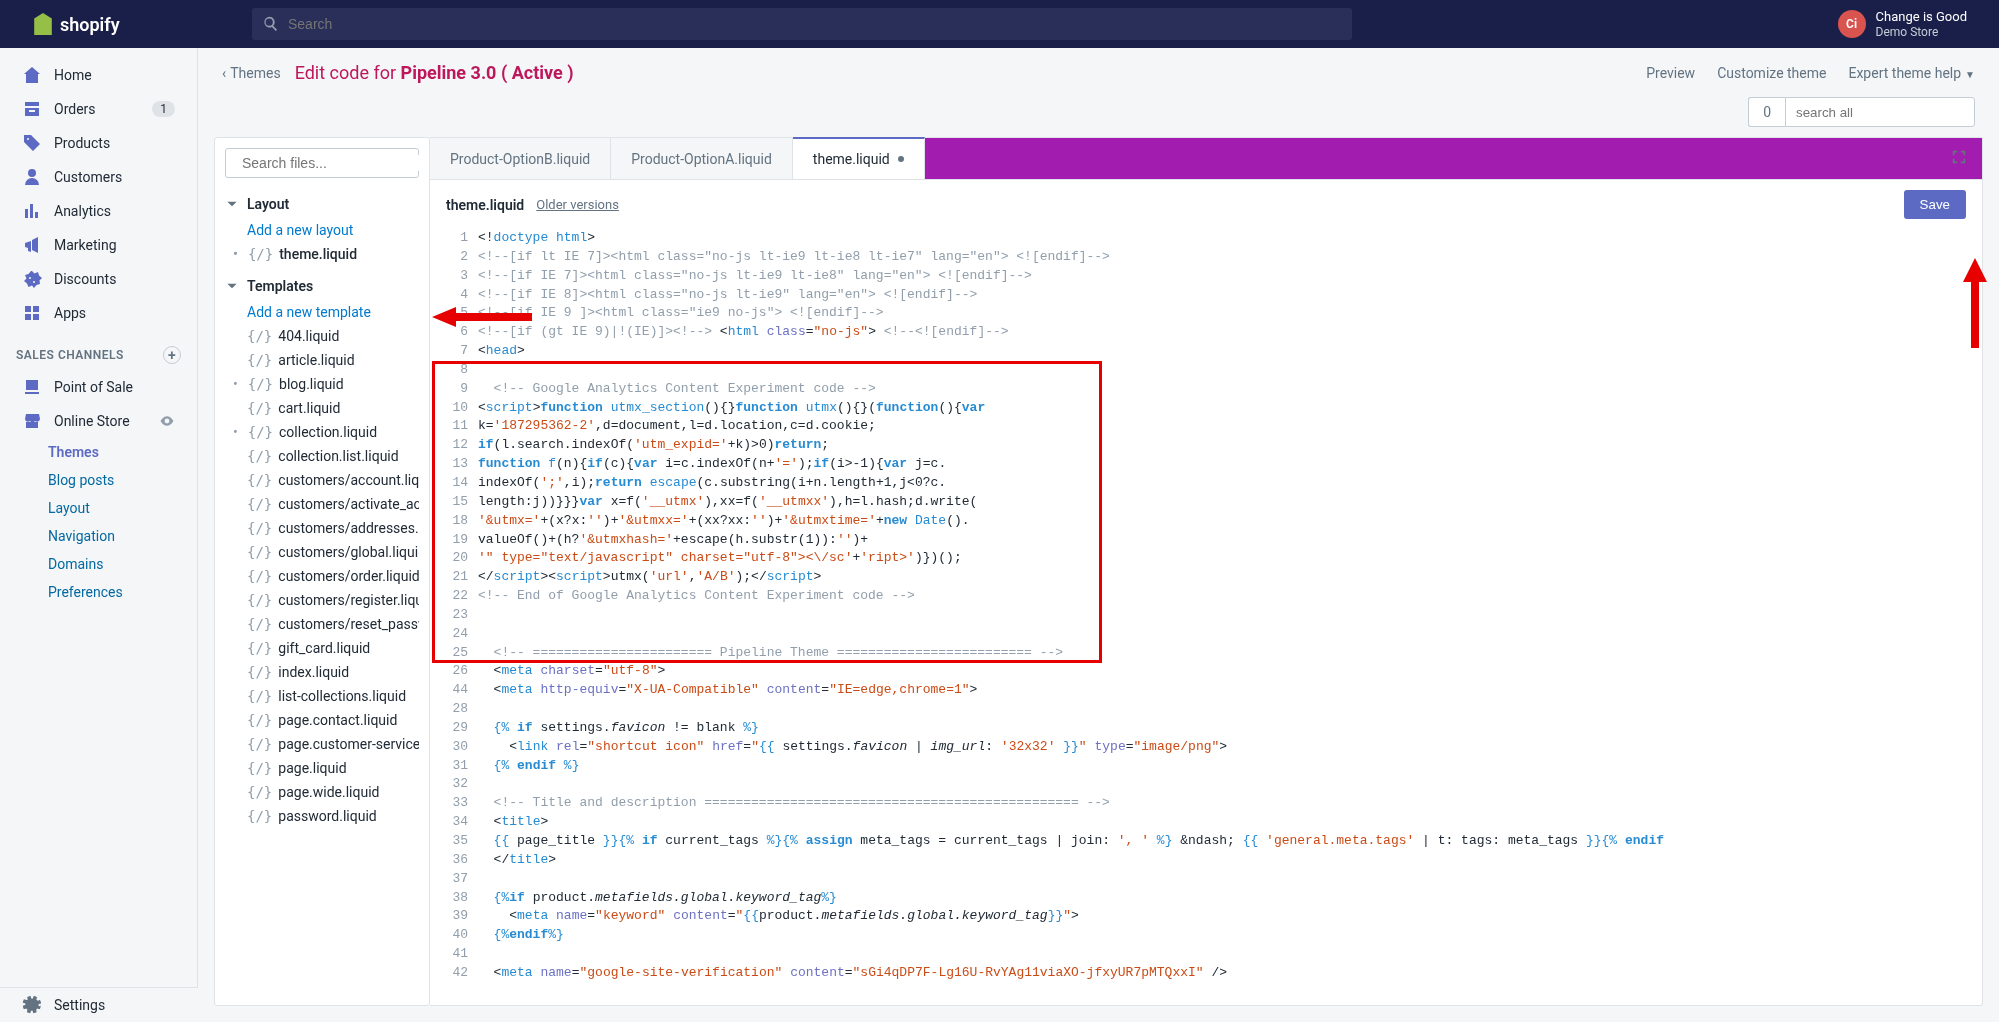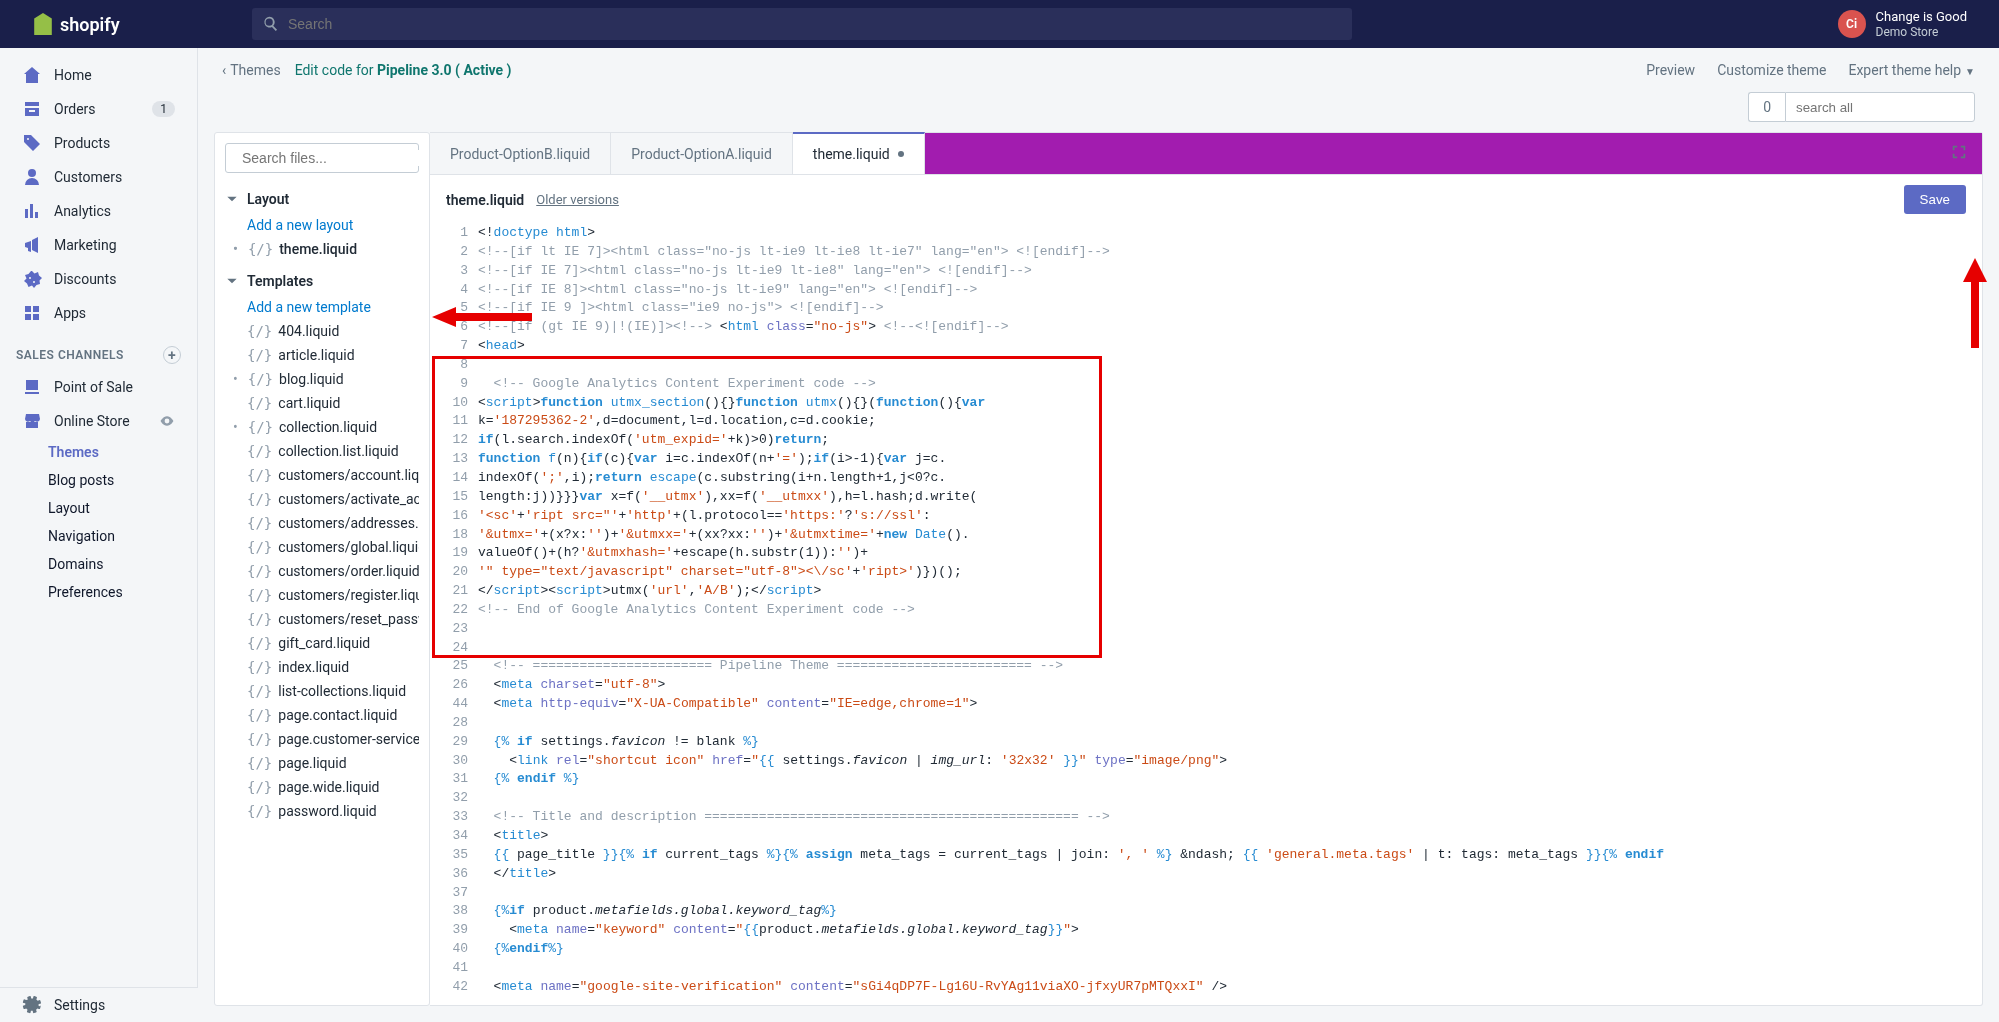--- a/index.html
+++ b/index.html
@@ -15,29 +15,29 @@
 .user-text { font-size: 13px; line-height: 1.2; }
 .user-text .sub { color: #c4cdd5; font-size: 12px; }
 
 .layout { display: flex; height: calc(100vh - 48px); }
 .leftnav { width: 198px; background: #f4f6f8; border-right: 1px solid #dfe3e8; padding: 10px 0; overflow-y:auto;}
 .nav-item { display: flex; align-items: center; gap: 12px; padding: 7px 22px; color: #212b36; cursor: pointer; }
 .nav-item .icon { width: 20px; height: 20px; fill: #5c6ac4; color:#637381;}
 .nav-badge { background: #dfe3e8; border-radius: 10px; padding: 1px 8px; font-size: 12px; margin-left:auto;}
 .nav-section-header { display:flex; align-items:center; justify-content:space-between; padding: 16px 16px 6px; color:#637381; font-size:12px; font-weight:600; letter-spacing:0.5px;}
 .nav-section-header .plus { width:18px; height:18px; border:1px solid #c4cdd5; border-radius:50%; display:flex; align-items:center; justify-content:center; font-size:14px; color:#637381;}
-.sub-item { padding: 6px 16px 6px 48px; color:#0f172a; cursor:pointer; font-size:14px;}
+.sub-item { padding: 6px 16px 6px 48px; color:#0369a1; cursor:pointer; font-size:14px;}
 .sub-item.active { color:#5c6ac4; font-weight:600;}
 .eye-icon { margin-left:auto; width:16px; height:16px;}
 .settings-row { position: absolute; bottom: 0; left: 0; width: 198px; border-top: 1px solid #dfe3e8; background:#f4f6f8;}
 
 .main { flex: 1; background: #f4f6f8; overflow: hidden; display:flex; flex-direction:column;}
 .crumb-bar { padding: 14px 24px; display: flex; align-items: center; gap: 14px;}
 .back-link { color: #637381; text-decoration: none; display:flex; align-items:center; gap:4px;}
-.crumb-title { color:#0f766e; font-size:14px;}
+.crumb-title { color:#be185d; font-size:18px;}
 .crumb-actions { margin-left: auto; display:flex; gap:22px; align-items:center;}
 .crumb-actions a { color:#637381; text-decoration:none; font-size:14px;}
 .dropdown-caret { font-size:10px; margin-left:4px;}
 
 .search-count-bar { display:flex; justify-content:flex-end; padding: 0 24px 10px; gap:0;}
 .count-box { border:1px solid #c4cdd5; background:#fff; padding: 6px 14px; border-radius: 3px 0 0 3px; color:#637381; border-right:none;}
 .search-all { border:1px solid #c4cdd5; background:#fff; padding: 6px 10px; border-radius: 0 3px 3px 0; width:190px; outline:none;}
 
 .editor-row { flex:1; display:flex; padding: 0 16px 16px 16px; gap:0; overflow:hidden;}
 .file-panel { width: 216px; background:#fff; border:1px solid #dfe3e8; border-radius:3px; padding:10px; overflow-y:auto;}
@@ -371,21 +371,20 @@
             <div class="code-line"><div class="gutter">6</div><div class="code-content"><span class="c-comment">&lt;!--[if (gt IE 9)|!(IE)]&gt;&lt;!--&gt;</span> <span class="c-plain">&lt;</span><span class="c-tag">html</span> <span class="c-attr">class</span>=<span class="c-str">"no-js"</span><span class="c-plain">&gt;</span> <span class="c-comment">&lt;!--&lt;![endif]--&gt;</span></div></div>
             <div class="code-line"><div class="gutter">7</div><div class="code-content"><span class="c-plain">&lt;</span><span class="c-tag">head</span><span class="c-plain">&gt;</span></div></div>
             <div class="code-line"><div class="gutter">8</div><div class="code-content"></div></div>
             <div class="code-line"><div class="gutter">9</div><div class="code-content">  <span class="c-comment">&lt;!-- Google Analytics Content Experiment code --&gt;</span></div></div>
             <div class="code-line"><div class="gutter">10</div><div class="code-content"><span class="c-plain">&lt;</span><span class="c-tag">script</span><span class="c-plain">&gt;</span><span class="c-kw">function</span> <span class="c-func">utmx_section</span>(){}<span class="c-kw">function</span> <span class="c-func">utmx</span>(){}(<span class="c-kw">function</span>(){<span class="c-kw">var</span></div></div>
             <div class="code-line"><div class="gutter">11</div><div class="code-content">k=<span class="c-str">'187295362-2'</span>,d=document,l=d.location,c=d.cookie;</div></div>
             <div class="code-line"><div class="gutter">12</div><div class="code-content"><span class="c-kw">if</span>(l.search.indexOf(<span class="c-str">'utm_expid='</span>+k)&gt;0)<span class="c-kw">return</span>;</div></div>
             <div class="code-line"><div class="gutter">13</div><div class="code-content"><span class="c-kw">function</span> <span class="c-func">f</span>(n){<span class="c-kw">if</span>(c){<span class="c-kw">var</span> i=c.indexOf(n+<span class="c-str">'='</span>);<span class="c-kw">if</span>(i&gt;-1){<span class="c-kw">var</span> j=c.</div></div>
             <div class="code-line"><div class="gutter">14</div><div class="code-content">indexOf(<span class="c-str">';'</span>,i);<span class="c-kw">return</span> <span class="c-func">escape</span>(c.substring(i+n.length+1,j&lt;0?c.</div></div>
             <div class="code-line"><div class="gutter">15</div><div class="code-content">length:j))}}}<span class="c-kw">var</span> x=f(<span class="c-str">'__utmx'</span>),xx=f(<span class="c-str">'__utmxx'</span>),h=l.hash;d.write(</div></div>
-            <div class="code-line"><div class="gutter">16</div><div class="code-content"><span class="c-str">'&lt;sc'</span>+<span class="c-str">'ript src="'</span>+<span class="c-str">'http'</span>+(l.protocol==<span class="c-str">'https:'</span>?<span class="c-str">'s://ssl'</span>:</div></div>
             <div class="code-line"><div class="gutter">18</div><div class="code-content"><span class="c-str">'&amp;utmx='</span>+(x?x:<span class="c-str">''</span>)+<span class="c-str">'&amp;utmxx='</span>+(xx?xx:<span class="c-str">''</span>)+<span class="c-str">'&amp;utmxtime='</span>+<span class="c-kw">new</span> <span class="c-func">Date</span>().</div></div>
             <div class="code-line"><div class="gutter">19</div><div class="code-content">valueOf()+(h?<span class="c-str">'&amp;utmxhash='</span>+escape(h.substr(1)):<span class="c-str">''</span>)+</div></div>
             <div class="code-line"><div class="gutter">20</div><div class="code-content"><span class="c-str">'" type="text/javascript" charset="utf-8"&gt;&lt;\/sc'</span>+<span class="c-str">'ript&gt;'</span>)})();</div></div>
             <div class="code-line"><div class="gutter">21</div><div class="code-content">&lt;/<span class="c-tag">script</span>&gt;&lt;<span class="c-tag">script</span>&gt;utmx(<span class="c-str">'url'</span>,<span class="c-str">'A/B'</span>);&lt;/<span class="c-tag">script</span>&gt;</div></div>
             <div class="code-line"><div class="gutter">22</div><div class="code-content"><span class="c-comment">&lt;!-- End of Google Analytics Content Experiment code --&gt;</span></div></div>
             <div class="code-line"><div class="gutter">23</div><div class="code-content"></div></div>
             <div class="code-line"><div class="gutter">24</div><div class="code-content"></div></div>
             <div class="code-line"><div class="gutter">25</div><div class="code-content">  <span class="c-comment">&lt;!-- ======================= Pipeline Theme ========================= --&gt;</span></div></div>
             <div class="code-line"><div class="gutter">26</div><div class="code-content">  <span class="c-plain">&lt;</span><span class="c-tag">meta</span> <span class="c-attr">charset</span>=<span class="c-str">"utf-8"</span><span class="c-plain">&gt;</span></div></div>
             <div class="code-line"><div class="gutter">44</div><div class="code-content">  <span class="c-plain">&lt;</span><span class="c-tag">meta</span> <span class="c-attr">http-equiv</span>=<span class="c-str">"X-UA-Compatible"</span> <span class="c-attr">content</span>=<span class="c-str">"IE=edge,chrome=1"</span><span class="c-plain">&gt;</span></div></div>

